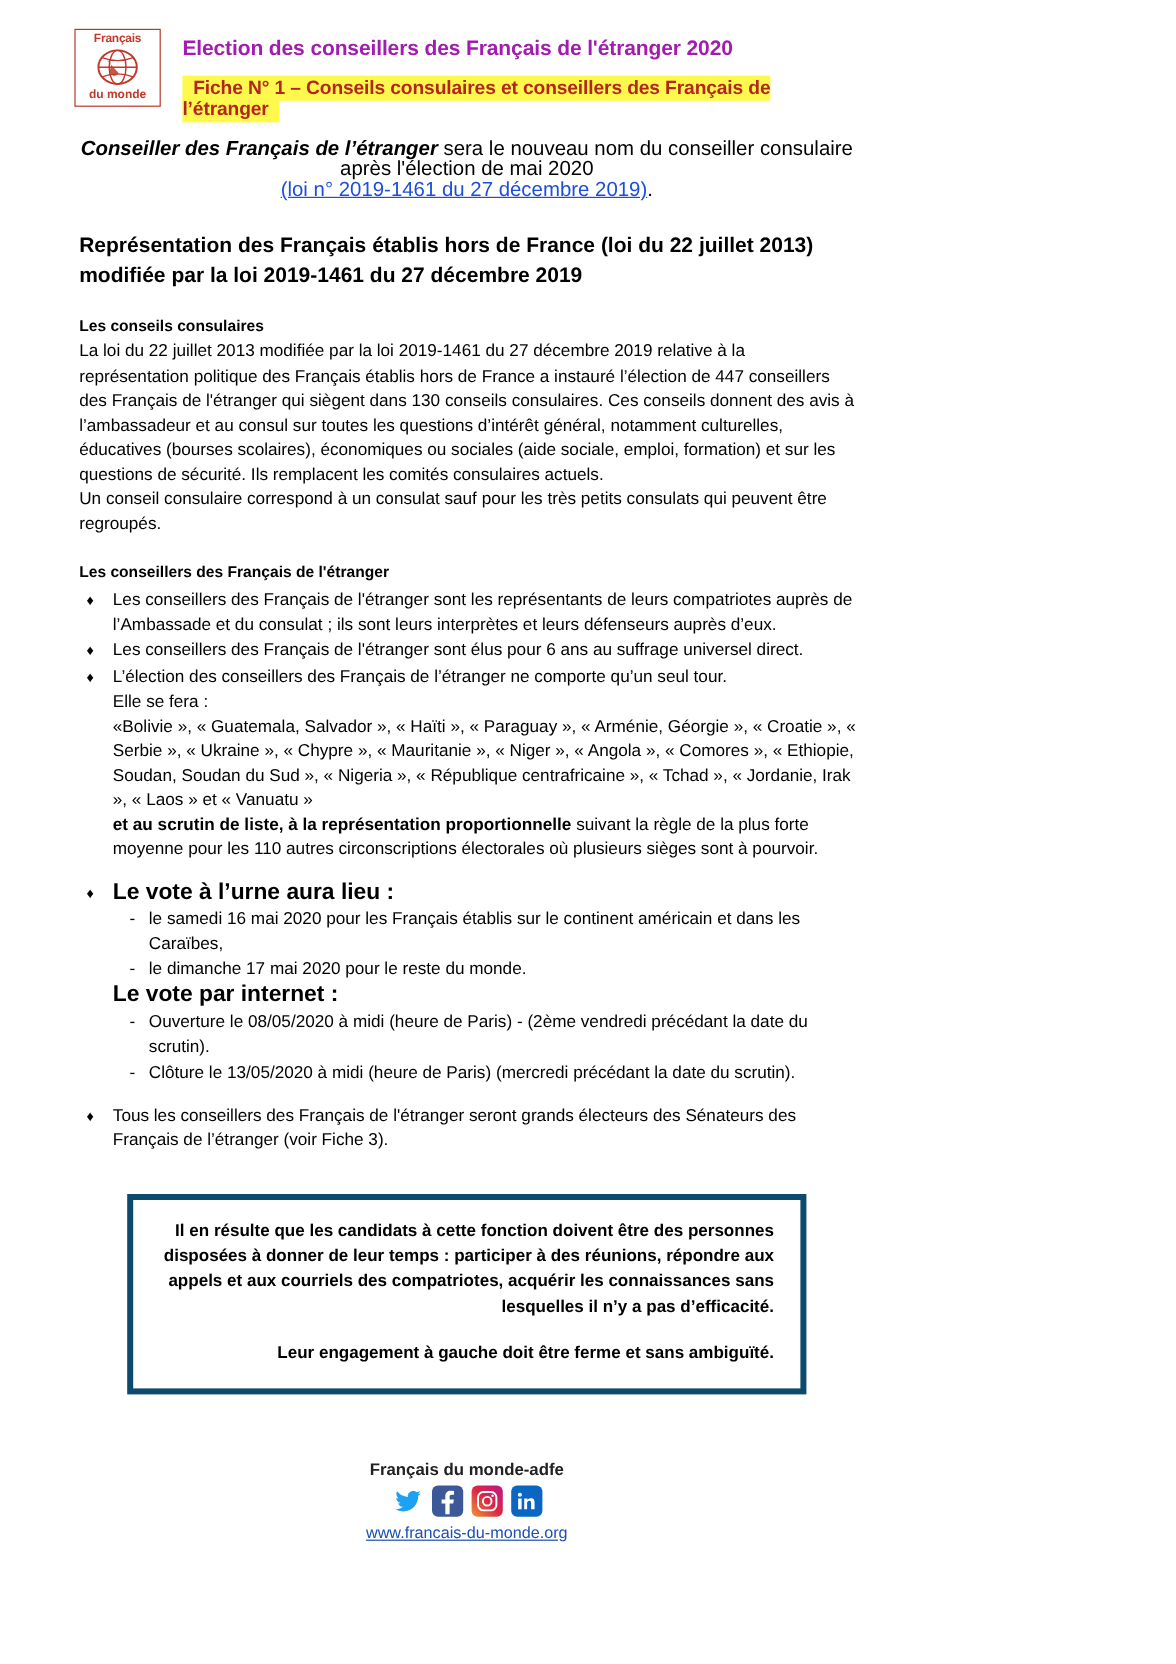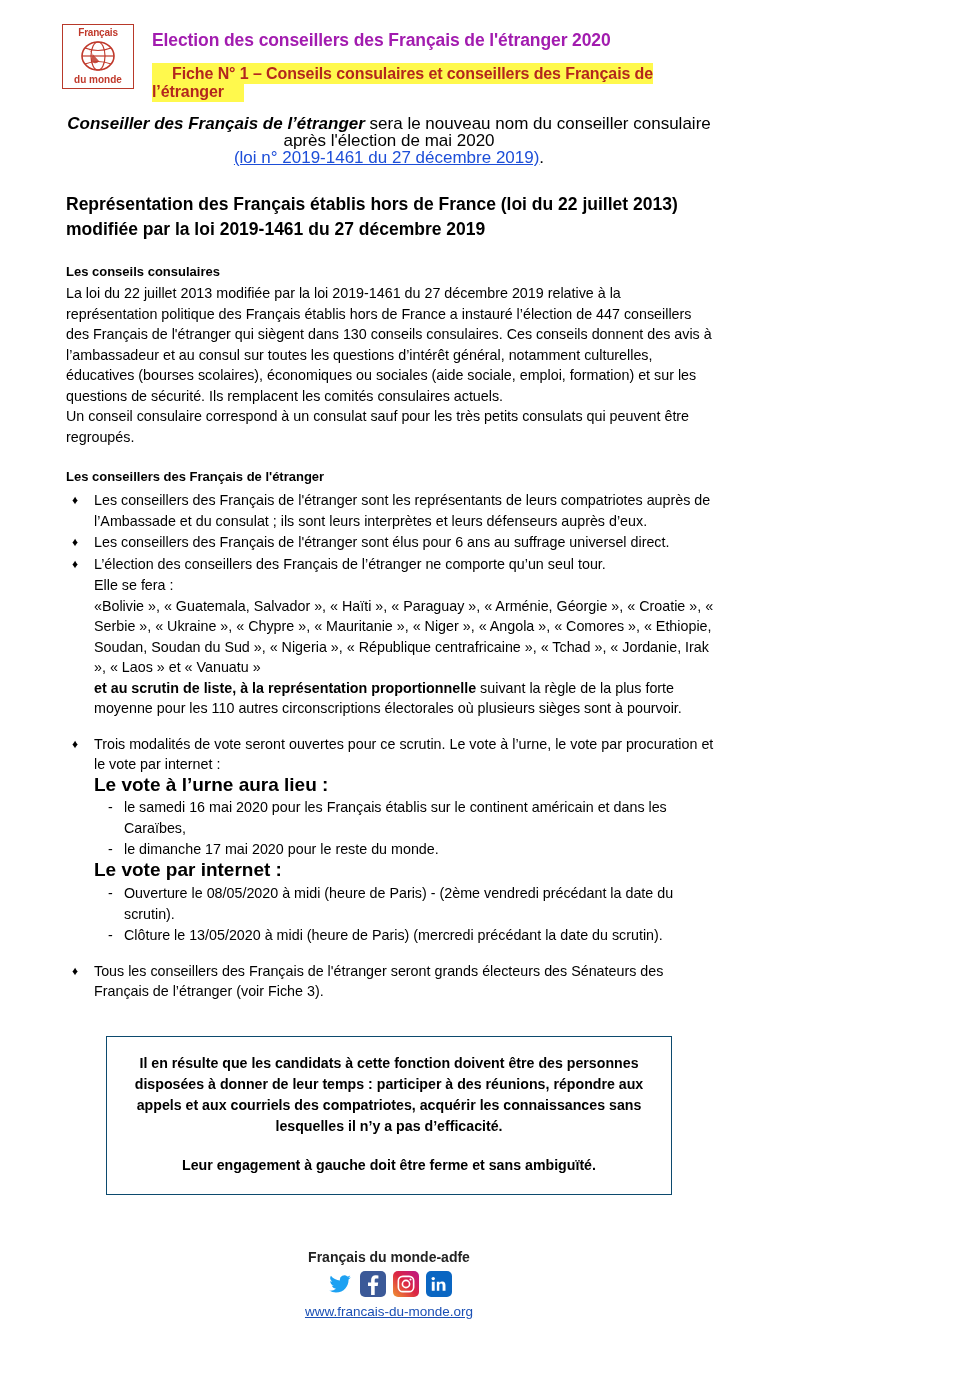--- a/index.html
+++ b/index.html
@@ -69,21 +69,21 @@
   }
   .fiche-line {
     margin: 0 0 0 4px;
   }
   .fiche-title {
     display: inline;
     background: #fff94d;
     color: #b3261e;
     font-weight: bold;
     font-size: 16px;
-    padding: 2px 20px;
+    padding: 2px 9px;
     letter-spacing: -0.1px;
   }
 
   .subnote {
     text-align: center;
     font-size: 17px;
     margin: 14px 0 0 0;
     line-height: 17px;
   }
   .subnote .it { font-style: italic; font-weight: bold; }
@@ -155,24 +155,24 @@
   }
   .dash-list li .dash {
     position: absolute;
     left: 0;
     top: 0;
   }
   .spacer-sm { height: 14px; }
 
   
   .callout {
-    border: 1px solid #0c4a6e;
+    border: 5px solid #0c4a6e;
     margin: 34px 44px 0 44px;
     padding: 16px 22px 18px 22px;
-    text-align: center;
+    text-align: right;
   }
   .callout p {
     margin: 0;
     font-size: 14.2px;
     font-weight: bold;
     line-height: 21px;
   }
   .callout p.second {
     margin-top: 18px;
   }
@@ -276,21 +276,20 @@
         <div>
           <span class="b">et au scrutin de liste, à la représentation proportionnelle</span><span> suivant la règle de la plus forte moyenne pour les 110 autres circonscriptions électorales où plusieurs sièges sont à pourvoir.</span>
         </div>
       </div>
     </li>
 
     <div class="spacer-sm"></div>
 
     <li>
       <span class="dia">♦</span>
-      <span>Trois modalités de vote seront ouvertes pour ce scrutin. Le vote à l’urne, le vote par procuration et le vote par internet :</span>
 
       <div class="sub-label">Le vote à l’urne aura lieu :</div>
       <ul class="dash-list">
         <li>
           <span class="dash">-</span>
           <span>le samedi 16 mai 2020 pour les Français établis sur le continent américain et dans les Caraïbes,</span>
         </li>
         <li>
           <span class="dash">-</span>
           <span>le dimanche 17 mai 2020 pour le reste du monde.</span>

